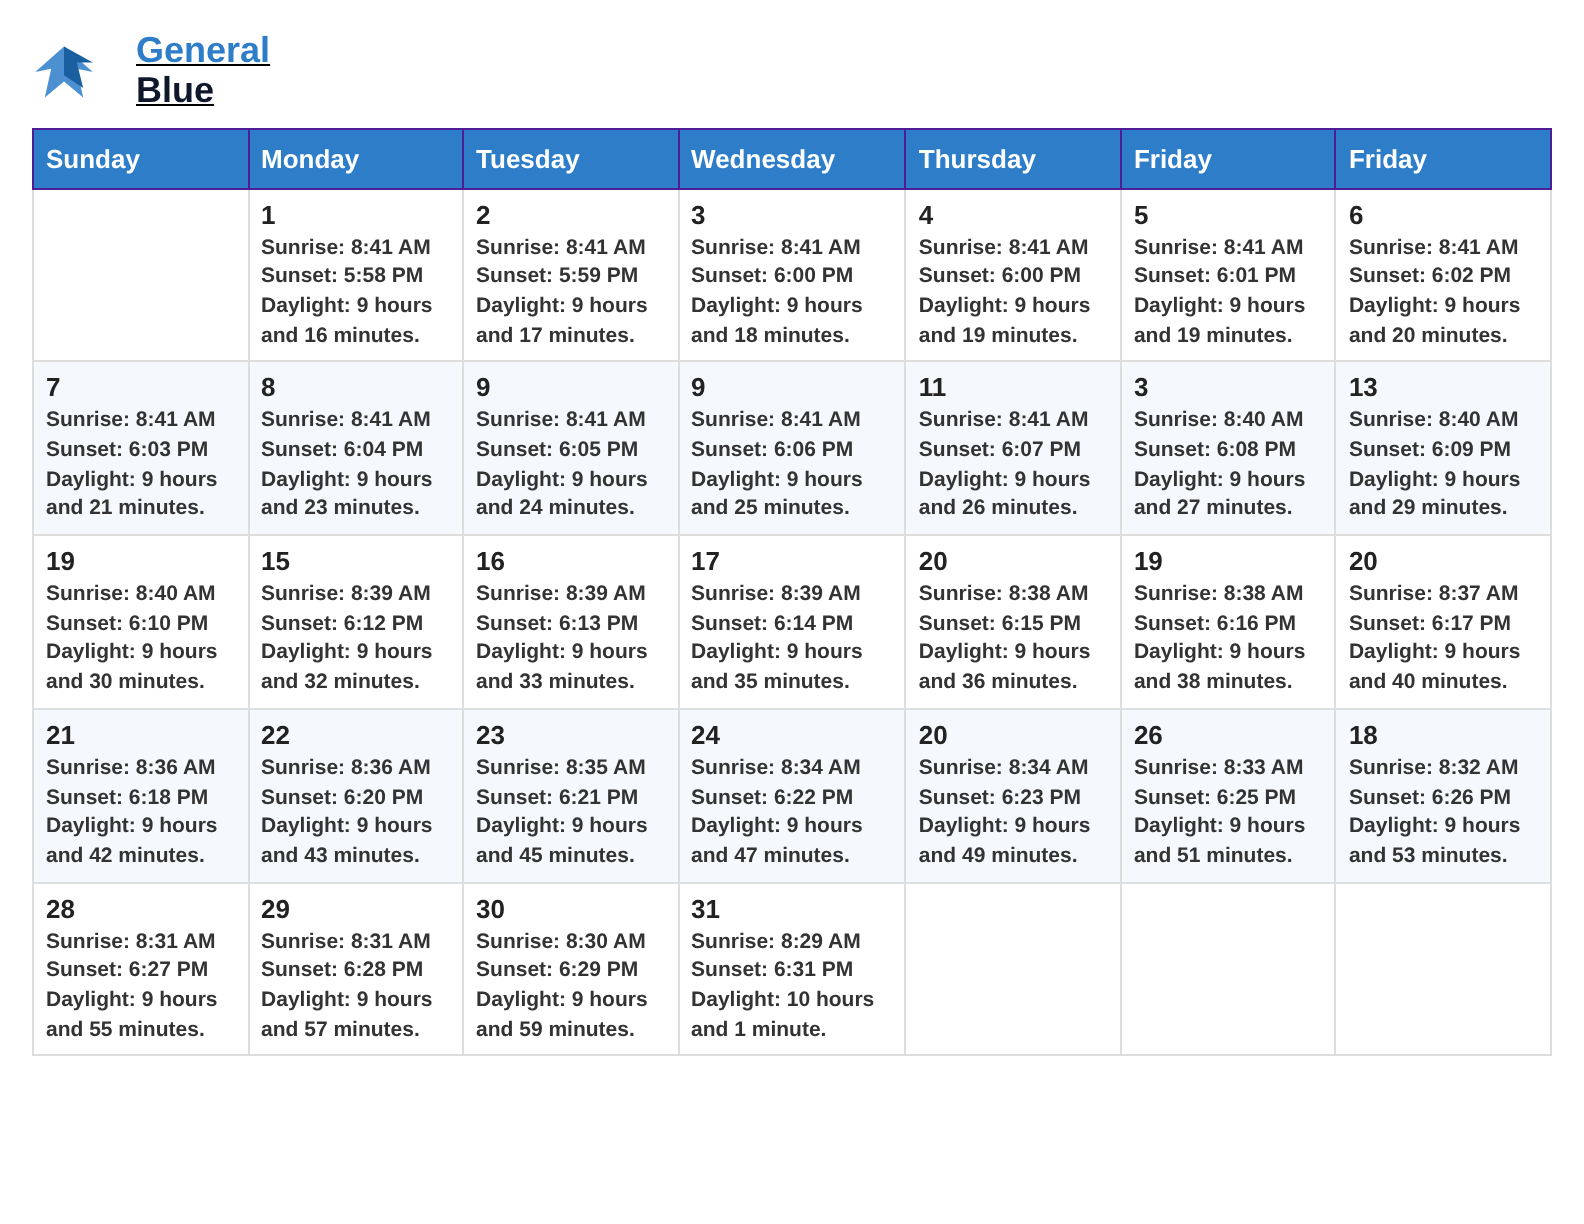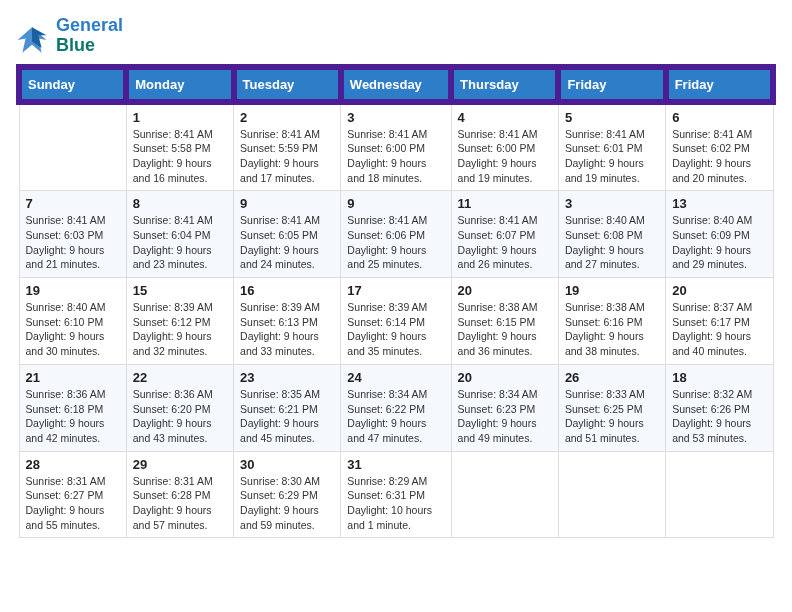--- a/index.html
+++ b/index.html
@@ -11,22 +11,23 @@
       padding: 16px;
     }
     .header-area {
       display: flex;
       justify-content: space-between;
       align-items: flex-start;
       margin-bottom: 8px;
     }
     .logo {
       display: flex;
-      align-items: flex-end;
-      gap: 8px;
+      align-items: center;
+      gap: 20px;
+      text-decoration: underline;
     }
     .logo-text {
       font-size: 18px;
       font-weight: bold;
       color: #1a1a1a;
       line-height: 1.1;
     }
     .logo-text span {
       color: #2e7dc9;
     }
@@ -51,21 +52,21 @@
       border-collapse: collapse;
       font-size: 11px;
     }
     thead tr th {
       background-color: #2e7dc9;
       color: #fff;
       font-weight: bold;
       font-size: 13px;
       padding: 7px 6px;
       text-align: left;
-      border: 6px solid #4c1d95;
+      border: 1px solid #4c1d95;
     }
     tbody tr td {
       vertical-align: top;
       padding: 5px 6px;
       border: 1px solid #ddd;
       color: #222;
       min-width: 95px;
       min-height: 80px;
     }
     tbody tr:nth-child(odd) td {
@@ -77,37 +78,38 @@
     .day-number {
       font-weight: bold;
       font-size: 13px;
       display: block;
       margin-bottom: 2px;
     }
     .day-info {
       font-size: 10.5px;
       color: #333;
       line-height: 1.4;
+      font-weight: bold;
     }
     .empty-cell {
       background: #fff !important;
     }
   </style>
 </head>
 <body>
 
 <div class="header-area">
   <div class="logo">
     <svg class="logo-bird" viewBox="0 0 40 40" xmlns="http://www.w3.org/2000/svg">
       <polygon points="20,4 38,20 28,18 32,36 20,26 8,36 12,18 2,20" fill="#2e7dc9" opacity="0.85"></polygon>
       <polygon points="20,4 38,14 28,14 32,30 20,22" fill="#1a5fa0"></polygon>
     </svg>
     <div style="display:flex;flex-direction:column;">
       <span class="logo-text"><span>General</span></span>
-      <span class="logo-text"><span style="color:#0f766e;">Blue</span></span>
+      <span class="logo-text"><span style="color:#0f172a;">Blue</span></span>
     </div>
   </div>
   <div class="title-area">
     <div class="main-title"></div>
     <div class="subtitle"></div>
   </div>
 </div>
 
 <table>
   <thead>

